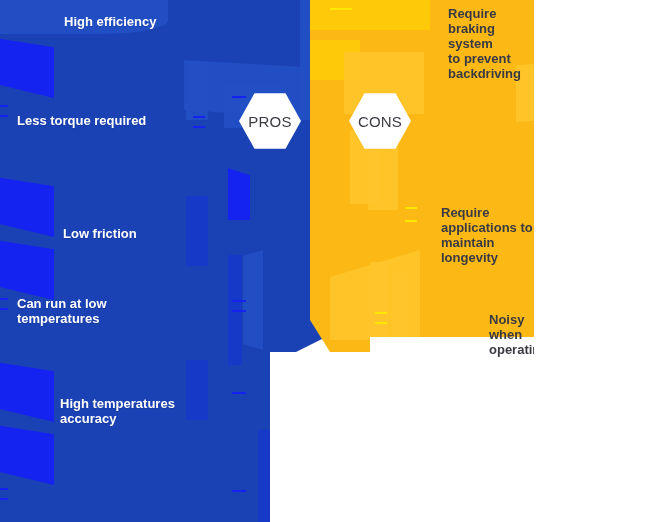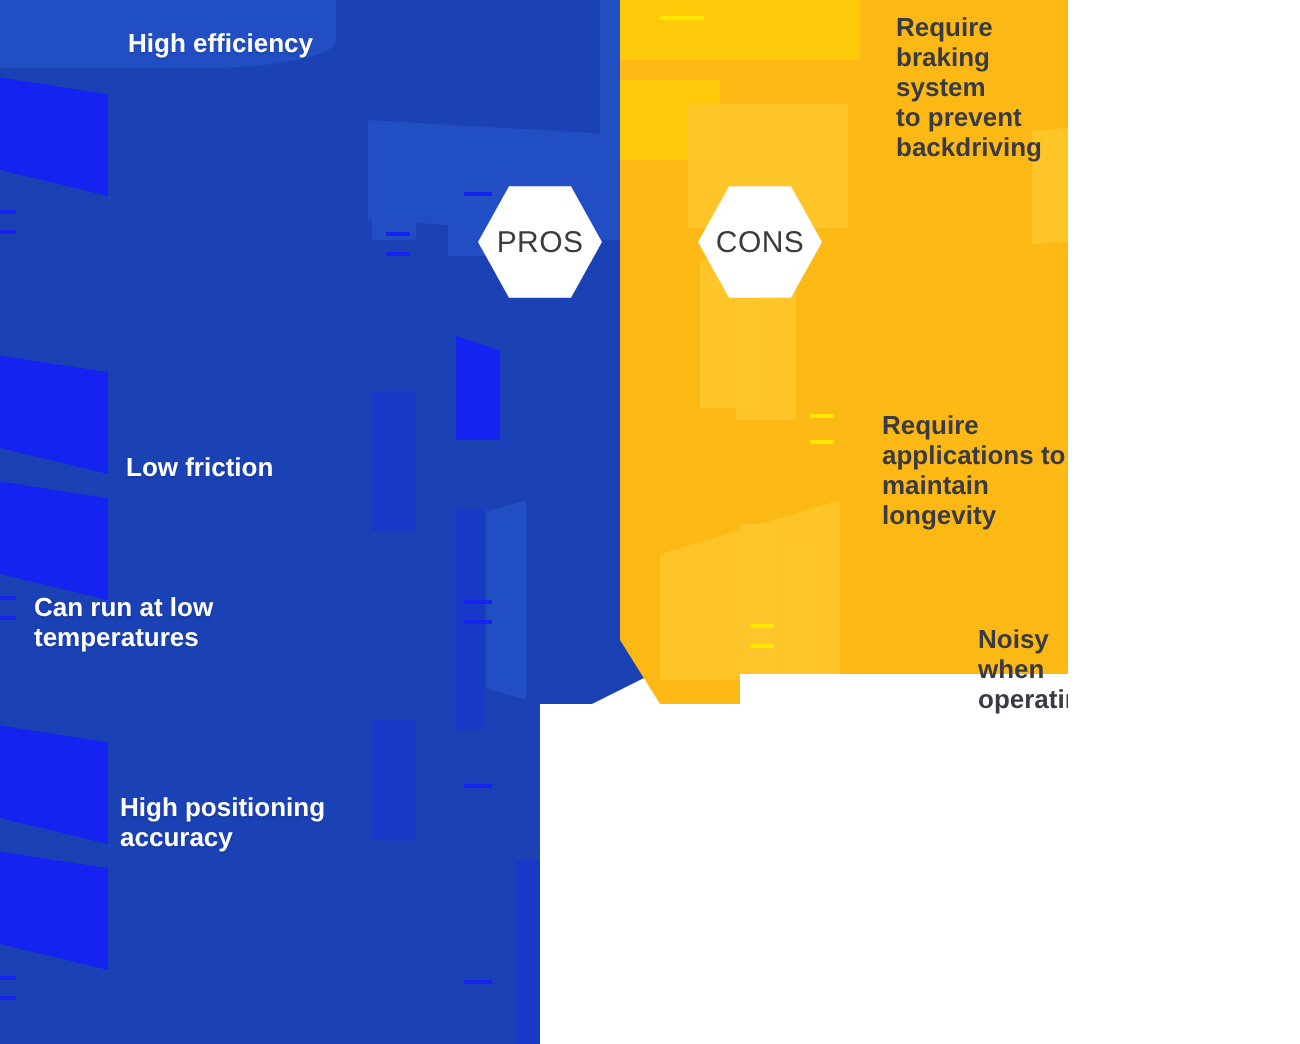--- a/index.html
+++ b/index.html
@@ -190,24 +190,25 @@
     <div class="deco ghost-y2" style="left:300px; top:0; width:10px; height:300px;"></div>
 
     <div class="deco tri-yellow stripe" style="left:95px; top:207px; width:12px;"></div>
     <div class="deco tri-yellow stripe" style="left:95px; top:220px; width:12px;"></div>
     <div class="deco tri-yellow stripe" style="left:65px; top:312px; width:12px;"></div>
     <div class="deco tri-yellow stripe" style="left:65px; top:322px; width:12px;"></div>
     <div class="deco tri-yellow stripe" style="left:20px; top:8px; width:22px;"></div>
   </div>
 
   <div class="item pros" style="left:64px; top:14px;">High efficiency</div>
+  <div class="item pros" style="left:17px; top:113px;">Less torque required</div>
   <div class="item pros" style="left:63px; top:226px;">Low friction</div>
   <div class="item pros" style="left:17px; top:296px;">Can run at low
 temperatures</div>
-  <div class="item pros" style="left:60px; top:396px;">High positioning
+  <div class="item pros" style="left:60px; top:396px;">High temperatures
 accuracy</div>
 
   <div class="item cons" style="left:432px; top:6px;">Require braking system
 to prevent backdriving</div>
   <div class="item cons" style="left:425px; top:205px;">Require applications to
 maintain longevity</div>
   <div class="item cons" style="left:473px; top:312px;">Noisy when operating</div>
 
   <div id="pros-badge" class="hex">
     <div class="hex-shape"></div>

